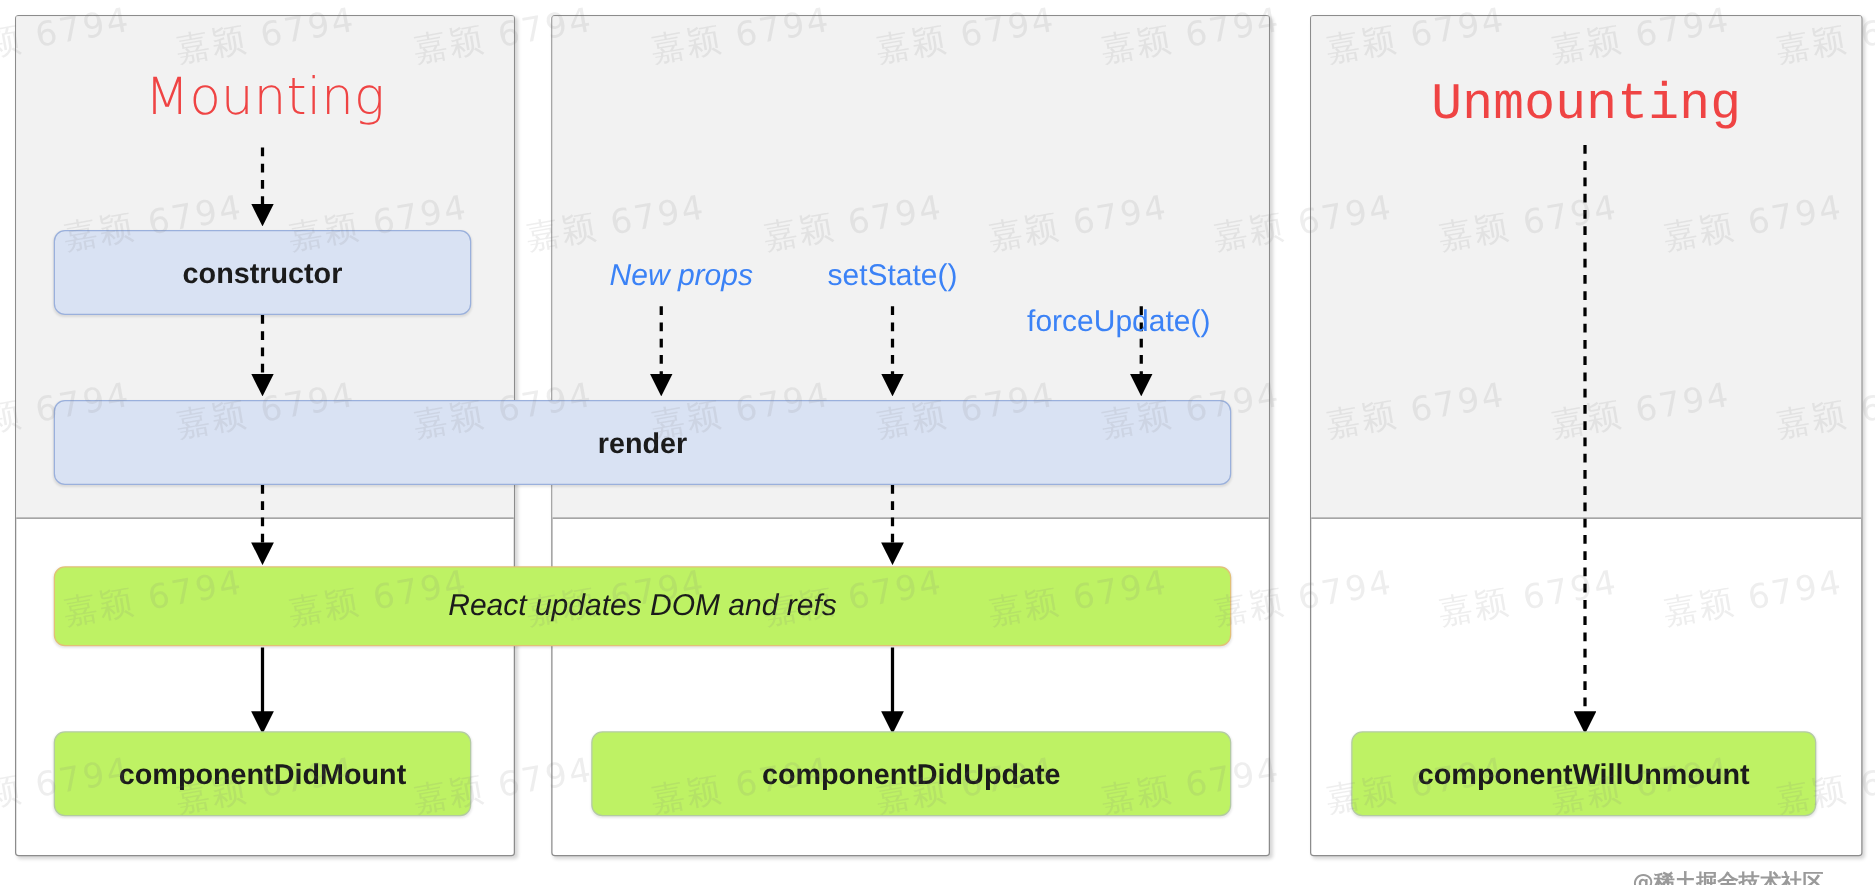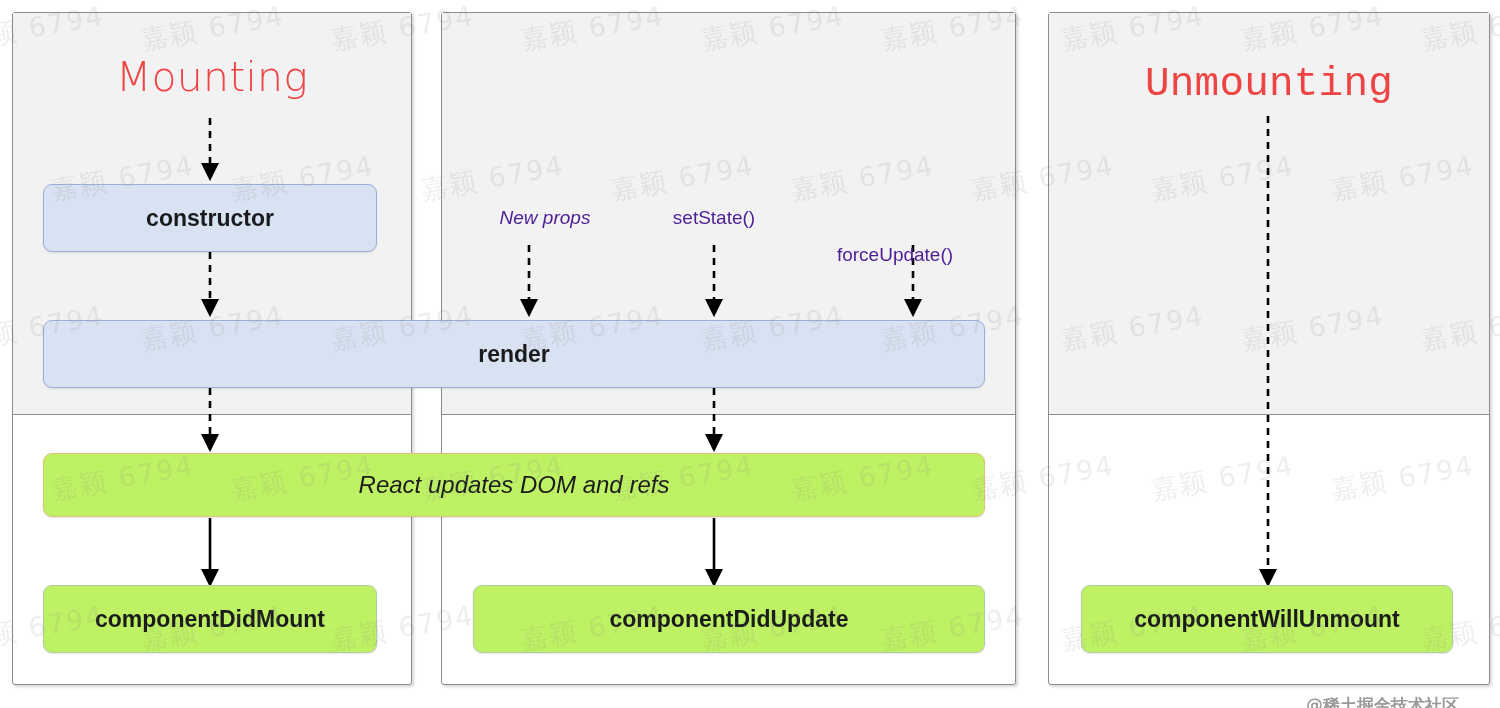--- a/index.html
+++ b/index.html
@@ -86,22 +86,22 @@
   }
   .lbox.blue   { background: #d9e2f3; border: 1.5px solid #9ab0dc; }
   .lbox.yellow { background: #bef264; border: 1.5px solid #e2c077;
                  font-style: italic; font-weight: normal; font-size: 24px; text-align: right; }
   .lbox.green  { background: #bef264; border: 1.5px solid #b3cba1; }
 
   
   .trigger {
     position: absolute;
     text-align: center;
-    font-size: 19px;
-    color: #4c1d95;
+    font-size: 24px;
+    color: #3b82f6;
     z-index: 20;
     white-space: nowrap;
     transform: translateX(-50%);
   }
   .trigger.italic { font-style: italic; }
 
   
   .arrow {
     position: absolute;
     z-index: 15;

